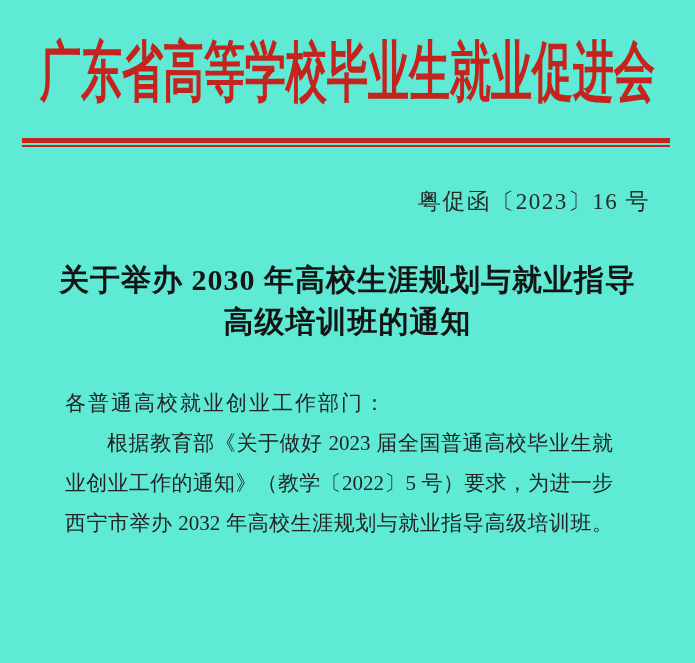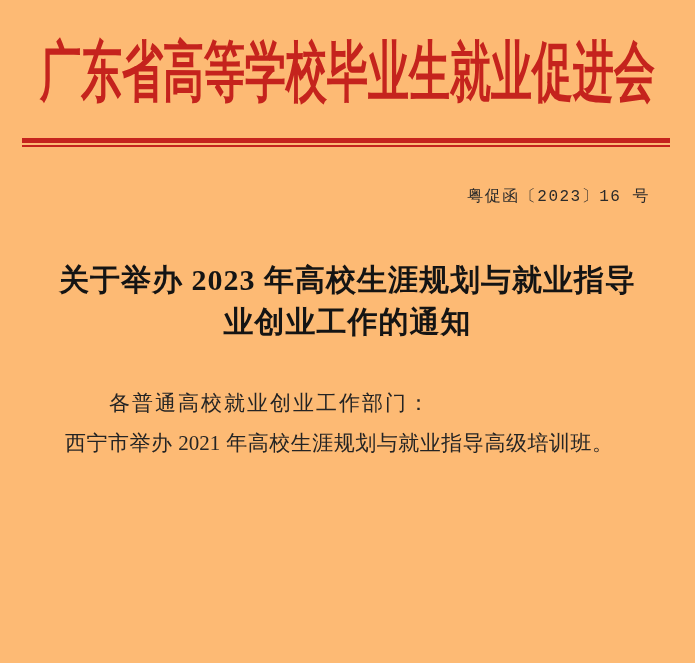--- a/index.html
+++ b/index.html
@@ -52,25 +52,24 @@
     height: 2px;
     margin-top: 2px;
     background: var(--accent-red, #c5231d);
   }
 
   
   .doc-number {
     position: absolute;
     top: 186px;
     right: 45px;
-    font-size: 16px;
+    font-size: 23px;
     letter-spacing: 1.5px;
     color: #2a2a2a;
     white-space: nowrap;
-    font-family: Liberation Mono, monospace;
   }
 
   
   .doc-title {
     position: absolute;
     top: 259px;
     left: 0;
     width: 100%;
     text-align: center;
     font-size: 30px;
@@ -101,45 +100,46 @@
   .just {
     white-space: normal;
     text-align: justify;
     text-align-last: justify;
   }
   .indent {
     text-indent: 2em;
   }
   .salutation {
     letter-spacing: 2px;
-    margin-left: 44px;
   }
   .contact {
     letter-spacing: 2px;
   }
 </style>
 </head>
 <body>
 
-<div class="page" style="background: #fdba74;">
+<div class="page" style="background: #5eead4;">
 
   <div class="org-header">
     <span class="org-text">广东省高等学校毕业生就业促进会</span>
   </div>
 
   <div class="rule">
     <div class="rule-thick"></div>
     <div class="rule-thin"></div>
   </div>
 
   <div class="doc-number">粤促函〔2023〕16 号</div>
 
   <div class="doc-title">
-    <div class="title-line">关于举办 2023 年高校生涯规划与就业指导</div>
-    <div class="title-line">业创业工作的通知</div>
+    <div class="title-line">关于举办 2030 年高校生涯规划与就业指导</div>
+    <div class="title-line">高级培训班的通知</div>
   </div>
 
   <div class="body-block">
     <div class="bline salutation">各普通高校就业创业工作部门：</div>
-    <div class="bline just">西宁市举办 2021 年高校生涯规划与就业指导高级培训班。</div>
+    <div class="bline just indent">根据教育部《关于做好 2023 届全国普通高校毕业生就</div>
+    <div class="bline just">业创业工作的通知》（教学〔2022〕5 号）要求，为进一步</div>
+    <div class="bline just">西宁市举办 2032 年高校生涯规划与就业指导高级培训班。</div>
   </div>
 
 </div>
 
 </body></html>

